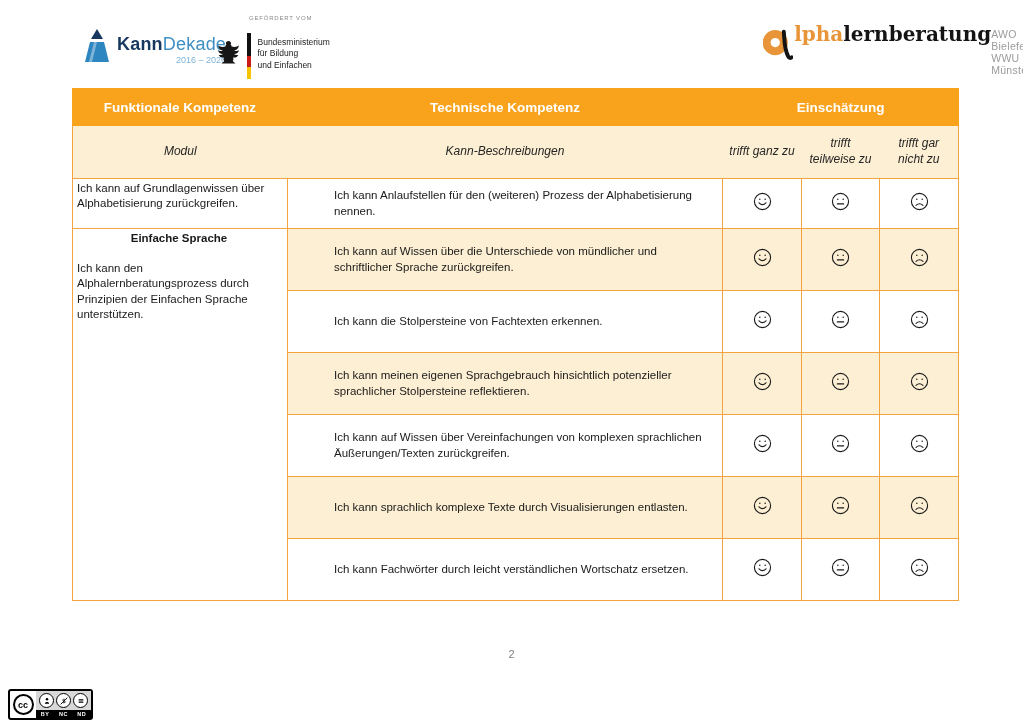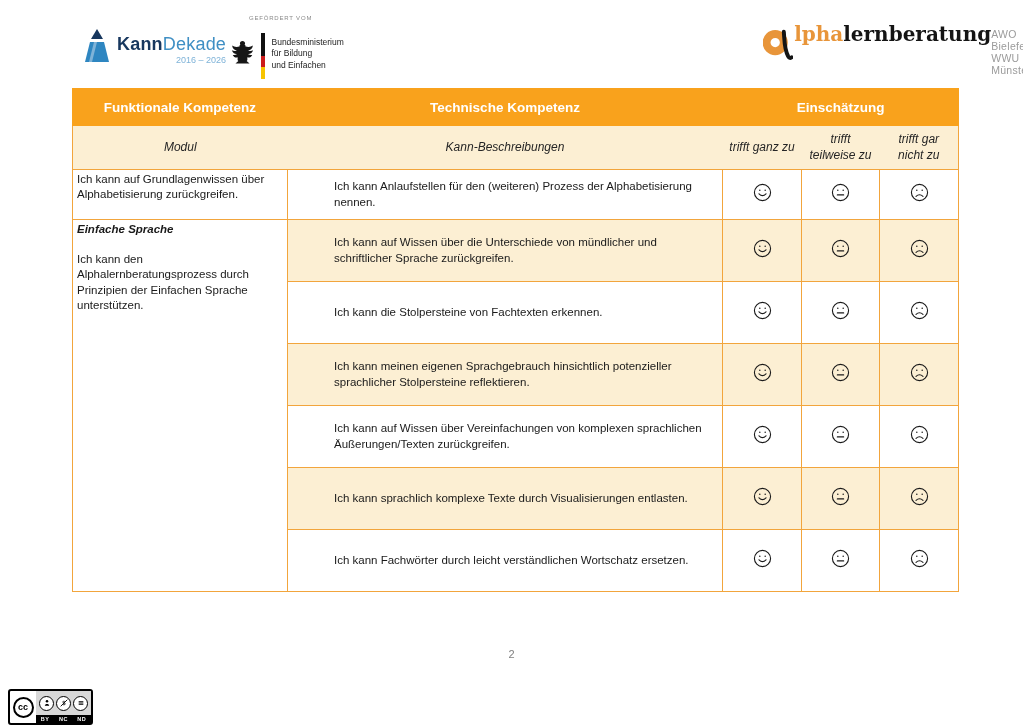--- a/index.html
+++ b/index.html
@@ -9,57 +9,57 @@
   
   .alphadekade { position:absolute; left:84px; top:28px; display:flex; align-items:flex-start; }
   .alphadekade .mark { margin-right:7px; }
   .ad-text { display:flex; flex-direction:column; margin-top:7px; }
   .ad-line { font-size:18px; letter-spacing:.2px; line-height:1; }
   .ad-bold { font-weight:700; color:#17375E; }
   .ad-light { color:#3F8FC4; }
   .ad-years { font-size:9px; color:#7FB3D8; text-align:right; margin-top:2px; }
 
   .funded-by { position:absolute; left:249px; top:15px; font-size:6px; letter-spacing:.8px; color:#8a8a8a; }
-  .bmbf { position:absolute; left:230px; top:33px; display:flex; align-items:flex-start; }
+  .bmbf { position:absolute; left:216px; top:33px; display:flex; align-items:flex-start; }
   .bmbf .stripe { width:3.5px; height:46px; margin-left:6px;
      background:linear-gradient(to bottom,#111 0 50%,#cc1b1b 50% 75%,#f7c400 75% 100%); }
   .bmbf-text { margin-left:7px; font-size:8.5px; line-height:1.35; color:#222; margin-top:4px; }
 
   .alb { position:absolute; left:763px; top:20px; display:flex; align-items:flex-start; }
   .alb .biga { margin-right:1px; }
   .alb-col { display:flex; flex-direction:row; margin-top:4px; }
   .alb-word { font-family:"DejaVu Serif",serif; font-weight:700; font-size:20px; line-height:1; }
   .alb-orange { color:#E8953A; }
   .alb-dark { color:#141414; }
   .alb-sub { font-size:10.5px; color:#9b9b9b; margin-top:4px; letter-spacing:.3px; }
 
   
   .assessment { position:absolute; left:72px; top:88px; width:886px;
      border-collapse:collapse; table-layout:fixed; border:1px solid var(--border,#F2A53C); }
   .assessment th, .assessment td { border:1px solid var(--border,#F2A53C); }
   tr.head1 { height:37px;padding-left:9px; }
   tr.head1 th { background:var(--orange,#F9A21C); border-color:var(--orange,#F9A21C);
      color:#fff; font-size:13.5px; font-weight:700; text-align:center; }
-  tr.head2 { height:44px; }
+  tr.head2 { height:53px; }
   tr.head2 td { background:var(--cream,#FCEFD3); border-left-style:none; border-right-style:none;
      font-style:italic; font-size:12px; color:#262626; text-align:center; vertical-align:middle;
      line-height:1.3; padding:0 6px; }
   tbody tr { height:62px; }
   tbody tr:first-child { height:50px; }
   td.module { vertical-align:top; padding:2px 6px 2px 4px; font-size:11.5px; line-height:1.32;
      color:#1a1a1a; background:#fff; }
-  .module-title { font-weight:700; font-style:italic; margin-bottom:15px; }
+  .module-title { font-weight:700; margin-bottom:15px;text-align:center; }
   td.kann { vertical-align:middle; padding:4px 12px 4px 46px; font-size:11.5px; line-height:1.38; color:#1a1a1a; }
   td.smiley { text-align:center; vertical-align:middle; }
   .shaded { background:var(--cream,#FCEFD3); }
 
   
   .page-number { position:absolute; left:0; top:648px; width:100%; text-align:center;
      font-size:11px; color:#808080; }
-  .cc-badge { position:absolute; left:8px; top:689px; width:85px; height:36px;
+  .cc-badge { position:absolute; left:8px; top:689px; width:85px; height:31px;
      border:2px solid #000; border-radius:3px; background:#fff; display:flex; align-items:stretch; }
   .cc-logo { width:26px; display:flex; align-items:center; justify-content:center; }
   .cc-circle { width:21px; height:21px; border:2.5px solid #000; border-radius:50%;
      display:flex; align-items:center; justify-content:center; font-weight:700; font-size:9px; color:#000; }
   .cc-right { flex:1; display:flex; flex-direction:column; }
   .cc-icons { flex:1; background:#d8d8d8; display:flex; align-items:center; justify-content:space-around; padding:0 2px; }
   .cc-ic { width:15px; height:15px; border:1.6px solid #000; border-radius:50%; background:#fff;
      display:flex; align-items:center; justify-content:center; }
   .cc-labels { background:#000; display:flex; }
   .cc-labels span { flex:1; text-align:center; color:#fff; font-size:5.5px; font-weight:700;

